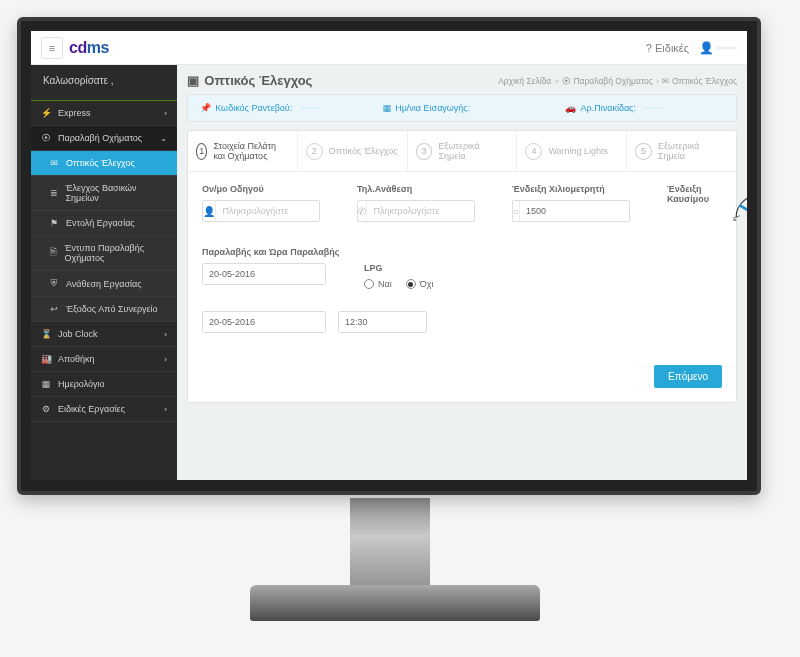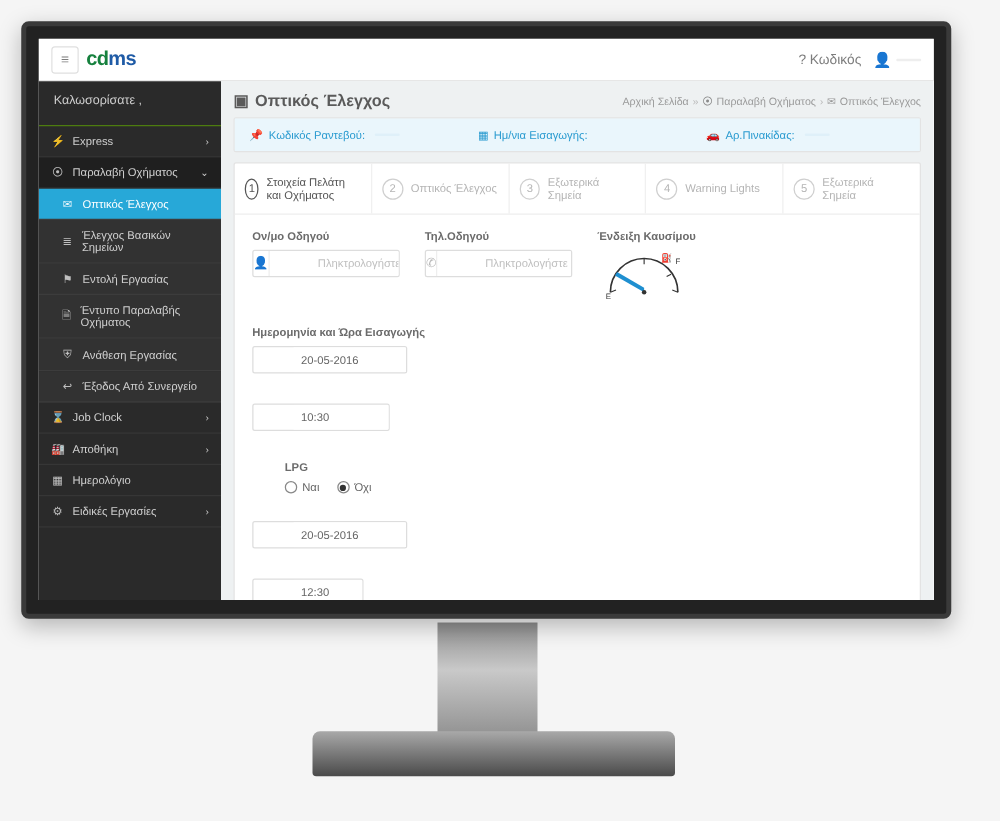--- a/index.html
+++ b/index.html
@@ -14,21 +14,21 @@
               background:linear-gradient(#8d8d8d,#c9c9c9 40%,#8d8d8d); border-radius:0 0 4px 4px; }
 .stand-base { position:absolute; left:250px; top:585px; width:290px; height:36px;
               background:linear-gradient(#a9a9a9,#4a4a4a); border-radius:6px 6px 3px 3px; }
 
 
 .topbar { height:34px; background:#fff; border-bottom:1px solid #e6e6e6; display:flex; align-items:center;
           padding:0 10px; font-size:11px; color:#7d7d7d; }
 .topbar .burger { width:22px; height:22px; display:flex; align-items:center; justify-content:center;
                   border-radius:3px; border:1px solid #e0e0e0; margin-right:6px; cursor:pointer; }
 .topbar .logo { font-size:16px; font-weight:700; letter-spacing:-.5px; }
-.topbar .logo .c { color:#15803d; } .topbar .logo .d { color:#1f5ba6;text-align:right; }
+.topbar .logo .c { color:#4c1d95; } .topbar .logo .d { color:#1f5ba6;text-align:right; }
 .topbar .spacer { flex:1; }
 .topbar .help, .topbar .user { display:flex; align-items:center; gap:3px; margin-left:10px; cursor:pointer; }
 .topbar .user .avatar { color:#6c6c6c; font-size:12px; }
 
 .body { display:flex; height:calc(100% - 34px); }
 .sidebar { width:146px; background:#2a2a2a; color:#cfcfcf; font-size:9px; display:flex; flex-direction:column; }
 .sidebar .welcome { padding:10px 12px 14px; border-bottom:1px solid #4d7c0f; font-size:10px; }
 .sidebar .nav { flex:1; overflow:auto; }
 .sidebar .item, .sidebar .sub { display:flex; align-items:center; gap:7px; padding:7px 10px; cursor:pointer;
                                 border-bottom:1px solid #363636; }
@@ -55,31 +55,31 @@
 
 .steps { display:flex; border-bottom:1px solid #eee; }
 .step { flex:1; padding:10px 8px; display:flex; align-items:center; gap:6px; font-size:9px; color:#b5b5b5;
         border-right:1px solid #f0f0f0; }
 .step:last-child { border-right:none; }
 .step .num { width:17px; height:17px; border:1px solid #cfcfcf; border-radius:50%;
              display:flex; align-items:center; justify-content:center; font-size:9px; }
 .step.active { color:#555; } .step.active .num { border-color:#555; }
 
 .form { padding:12px 14px 20px; }
-.cols { display:flex; gap:20px; }
+.cols { display:flex; gap:37px; }
 .col { display:flex; flex-direction:column; gap:4px; }
 .label { font-size:9px; color:#6b6b6b; font-weight:600; margin-bottom:2px; }
 .ig { display:flex; height:22px; border:1px solid #ddd; border-radius:2px; overflow:hidden; background:#fff; }
 .ig .addon { width:22px; display:flex; align-items:center; justify-content:center; color:#bbb;
              border-right:1px solid #eee; font-size:10px; }
-.ig input { flex:1; border:none; outline:none; font-size:9px; padding:0 6px; color:#666;margin-left:32px; }
+.ig input { flex:1; border:none; outline:none; font-size:9px; padding:0 6px; color:#666; }
 .ig input::placeholder { color:#c0c0c0; }
-.row2 { display:flex; gap:24px; margin-top:6px;flex-direction:column; }
-
-.gauge-wrap { display:flex; flex-direction:column; align-items:flex-start; gap:2px; }
+.row2 { display:flex; gap:12px; margin-top:6px; }
+
+.gauge-wrap { display:flex; flex-direction:row; align-items:flex-start; gap:2px; }
 .gauge { position:relative; width:75px; height:45px; }
 .gauge svg { width:100%; height:100%; }
 
 .radios { display:flex; gap:14px; font-size:9px; color:#666; margin-top:6px;align-items:center; }
 .radios label { display:flex; align-items:center; gap:4px; cursor:pointer; }
 .radio { width:10px; height:10px; border:1px solid #888; border-radius:50%; display:inline-flex;
          align-items:center; justify-content:center; }
 .radio.sel::after { content:""; width:5px; height:5px; background:#333; border-radius:50%; }
 
 .btn-next { float:right; margin:12px 14px 14px; background:#27a8d8; color:#fff; border:none;
@@ -98,21 +98,21 @@
     <div class="topbar">
       <div class="burger">
         <span>≡</span>
       </div>
       <div class="logo">
         <span class="c">cd</span><span class="d">ms</span>
       </div>
       <div class="spacer"></div>
       <div class="help">
         <span>?</span>
-        <span>Κωδικός</span>
+        <span>Ειδικές</span>
       </div>
       <div class="user">
         <span class="avatar">👤</span>
         <span style="background:#eee;border-radius:2px;padding:1px 10px;"></span>
       </div>
     </div>
 
     <div class="body">
 
       <div class="sidebar">
@@ -237,24 +237,31 @@
           <div class="form">
             <div class="cols">
               <div class="col" style="width:118px">
                 <div class="label">Ον/μο Οδηγού</div>
                 <div class="ig">
                   <span class="addon">👤</span>
                   <input placeholder="Πληκτρολογήστε" style="">
                 </div>
               </div>
               <div class="col" style="width:118px">
-                <div class="label">Τηλ.Οδηγού</div>
+                <div class="label">Τηλ.Ανάθεση</div>
                 <div class="ig">
                   <span class="addon">✆</span>
                   <input placeholder="Πληκτρολογήστε" style="">
+                </div>
+              </div>
+              <div class="col" style="width:118px">
+                <div class="label">Ένδειξη Χιλιομετρητή</div>
+                <div class="ig">
+                  <span class="addon">○</span>
+                  <input value="1500" style="">
                 </div>
               </div>
               <div class="col gauge-wrap" style="flex:1">
                 <div class="label">Ένδειξη Καυσίμου</div>
                 <div class="gauge">
                   <svg viewBox="0 0 80 50">
                     <path d="M10 40 A30 30 0 0 1 70 40" fill="none" stroke="#333" stroke-width="1.5"></path>
                     <g stroke="#333" stroke-width="1">
                       <line x1="10" y1="40" x2="15" y2="38"></line>
                       <line x1="16" y1="24" x2="20" y2="26"></line>
@@ -266,28 +273,24 @@
                     <text x="68" y="15" font-size="7" fill="#333">F</text>
                     <text x="55" y="12" font-size="8" fill="#333">⛽</text>
                     <polygon points="40,40 14,25 16,22 40,36" fill="#1f8fd0"></polygon>
                     <circle cx="40" cy="40" r="2" fill="#333"></circle>
                   </svg>
                 </div>
               </div>
             </div>
 
             <div style="margin-top:18px">
-              <div class="label">Ημερομηνία και Ώρα Εισαγωγής</div>
+              <div class="label">Παραλαβής και Ώρα Παραλαβής</div>
               <div class="row2">
                 <div class="ig" style="width:124px">
                   <input value="20-05-2016" style="">
-
-                </div>
-                <div class="ig" style="width:110px">
-                  <input value="10:30" style="">
 
                 </div>
                 <div style="margin-left:26px">
                   <div class="label">LPG</div>
                   <div class="radios">
                     <label>
                       <span class="radio"></span>
                       <span>Ναι</span>
                     </label>
                     <label>

